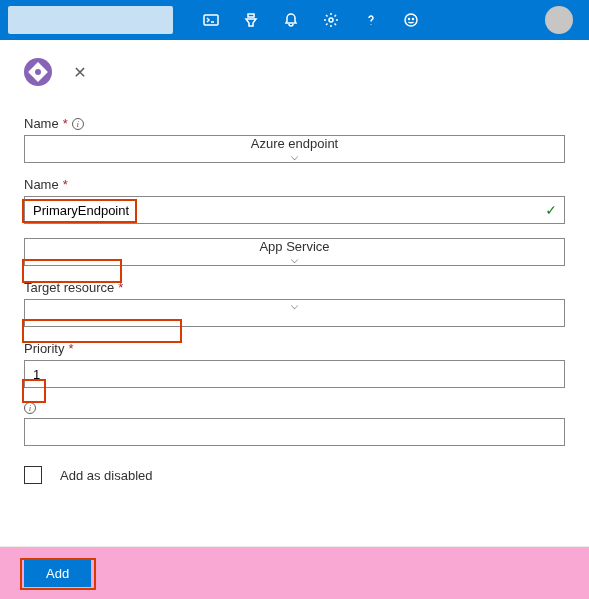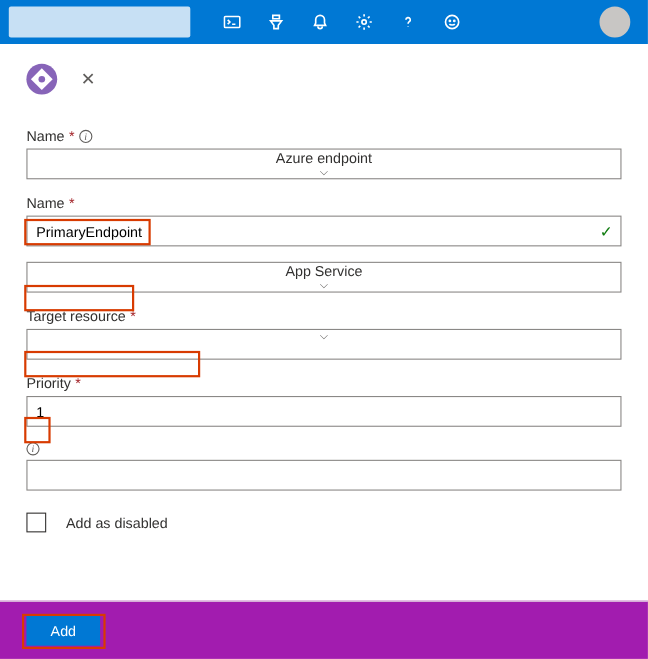--- a/index.html
+++ b/index.html
@@ -187,21 +187,21 @@
       cursor: pointer;
     }
     
     .footer {
       position: absolute;
       bottom: 0;
       left: 0;
       right: 0;
       border-top: 1px solid #edebe9;
       padding: 12px 24px;
-      background: #a21caf;
+      background: #f9a8d4;
     }
     .add-btn {
       background: #0078d4;
       color: #fff;
       border: none;
       height: 28px;
       padding: 0 22px;
       font-size: 13px;
       font-family: inherit;
       cursor: pointer;

